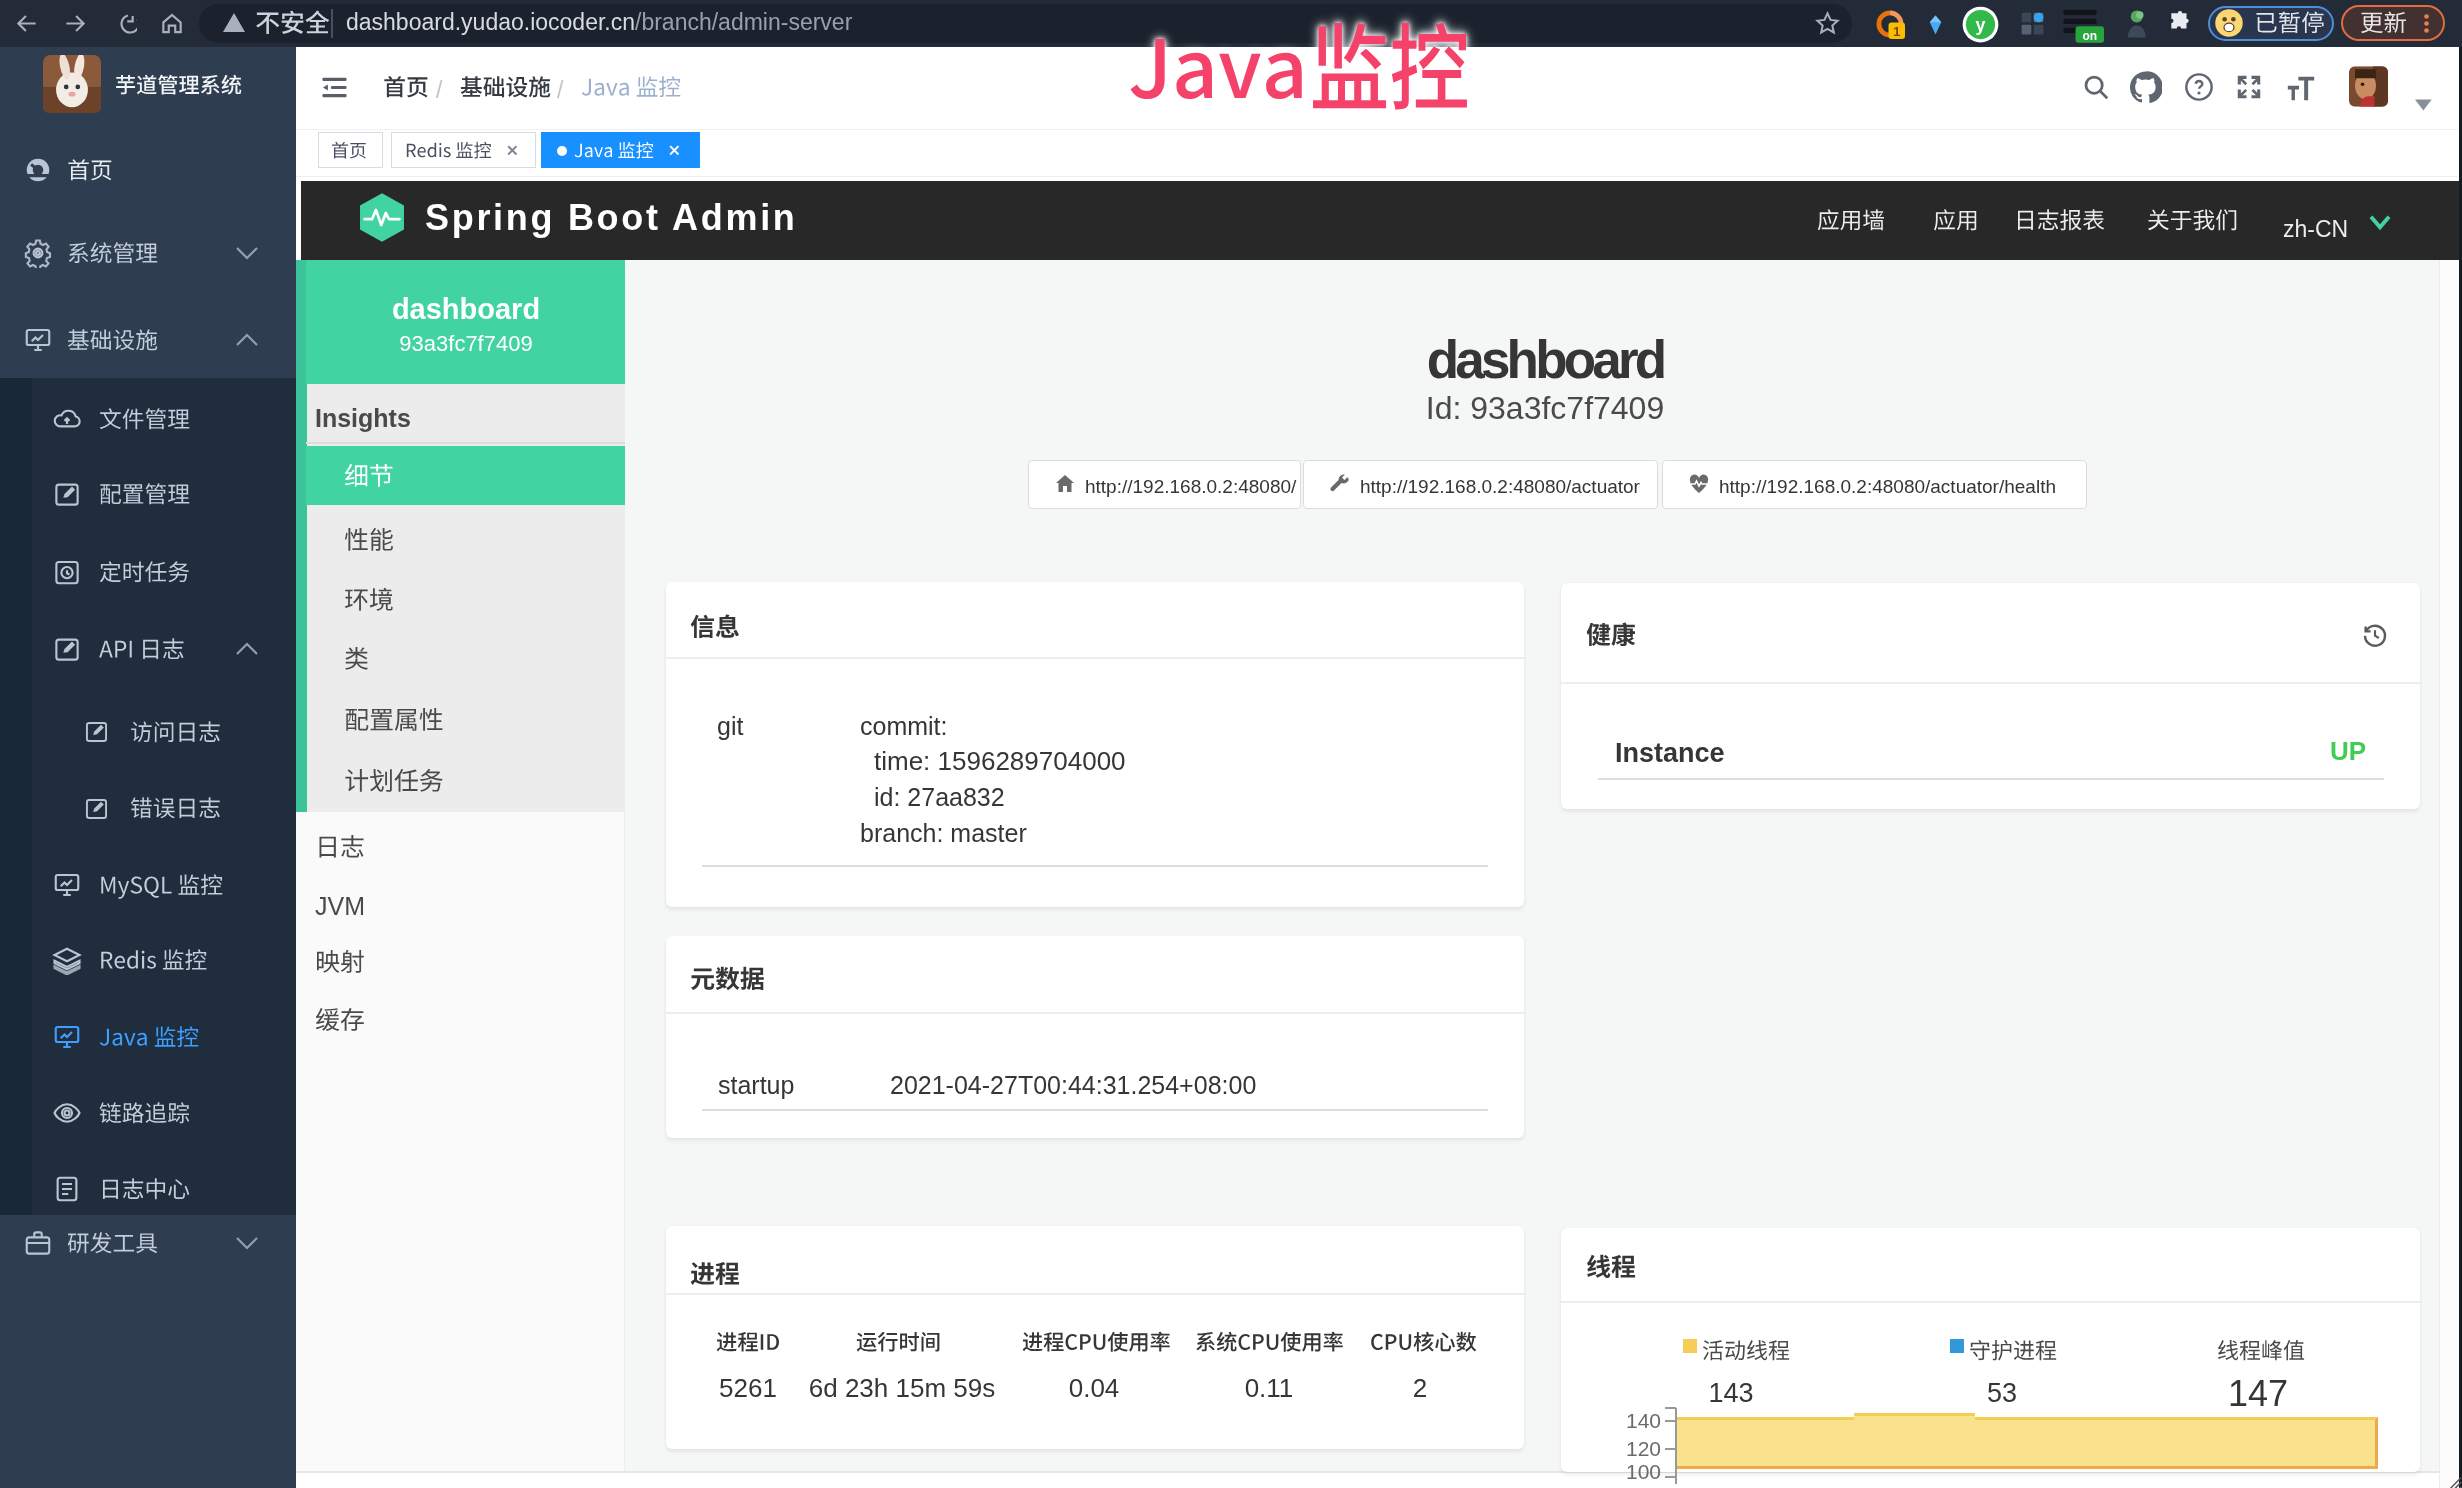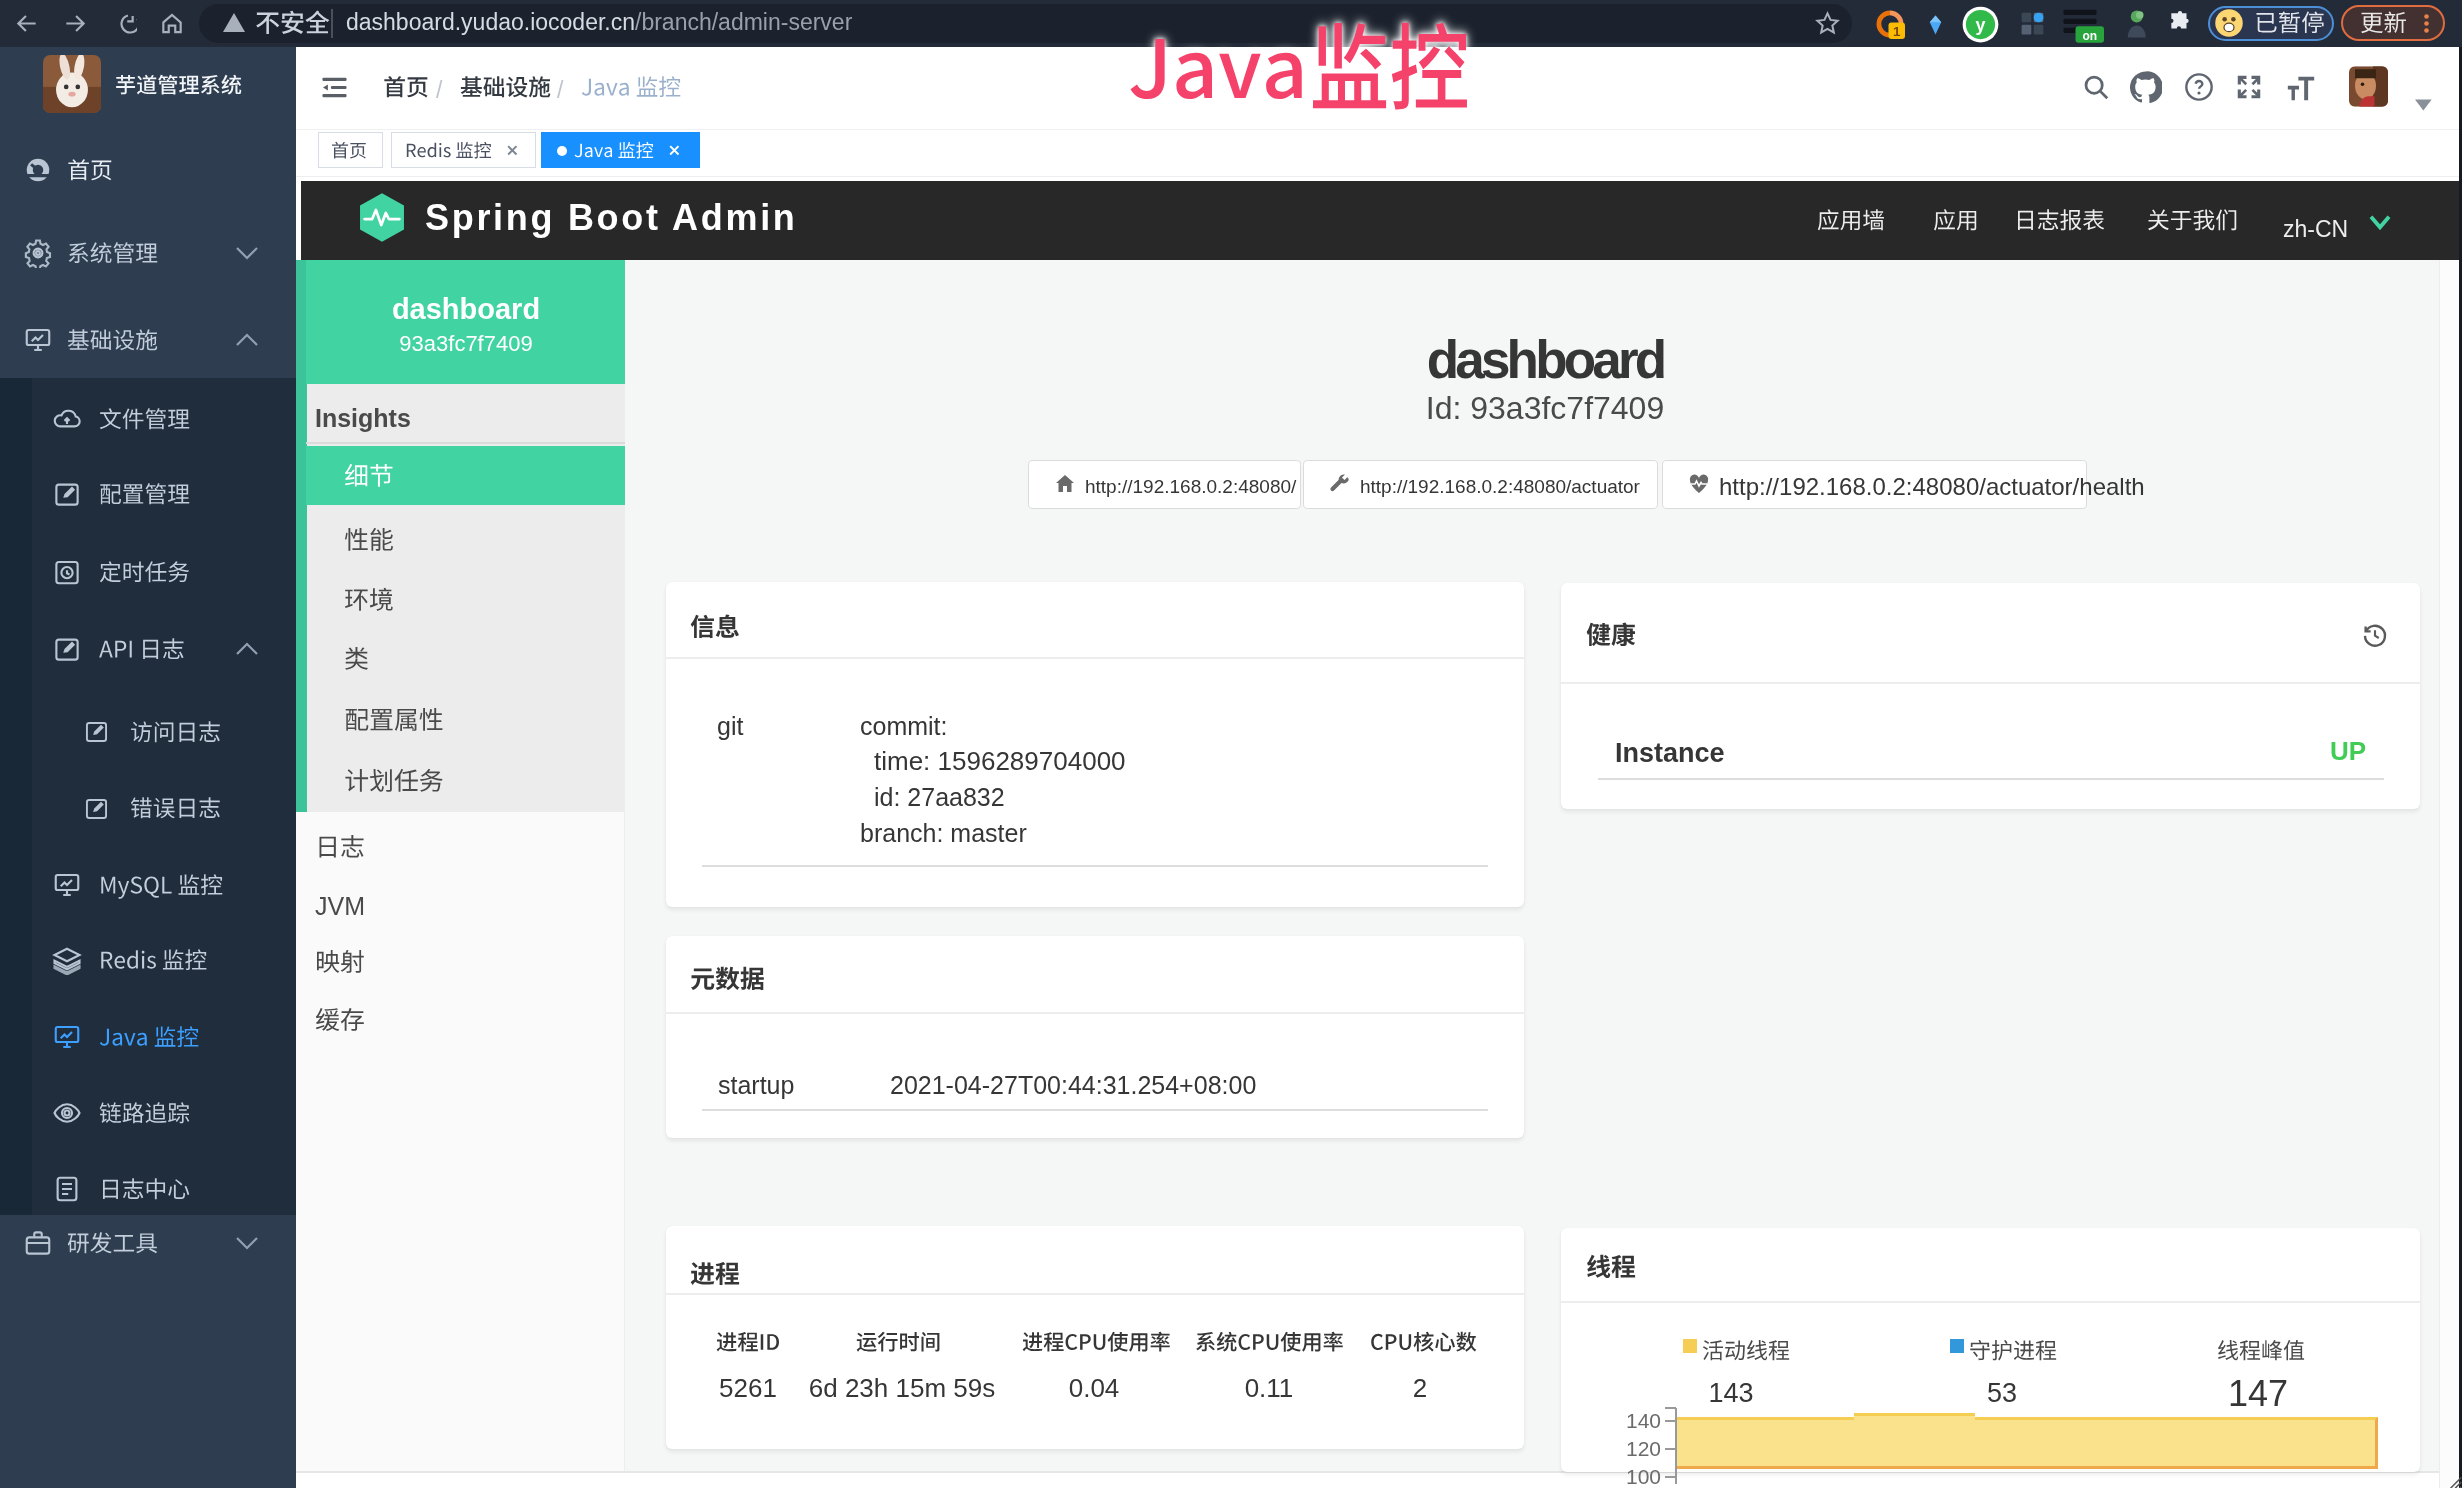--- a/index.html
+++ b/index.html
@@ -375,21 +375,21 @@
 <div style="position:absolute;left:1303px;top:460px;width:355px;height:49px;background:#fff;border:1.5px solid #DBDBDB;border-radius:4.6px;"></div>
 <svg class="abs" style="left:1328px;top:472px" width="24" height="24" viewBox="0 0 24 24" fill="#6A6A6A">
     <path d="M21 6a5.5 5.5 0 0 1-7.5 5.1L6 18.6A2.1 2.1 0 0 1 3 15.6l7.5-7.5A5.5 5.5 0 0 1 17 2.5L14 5.5 16.5 8l3-3c.3.6.5 1.3.5 2z"></path>
   </svg>
 <div style="position:absolute;font-family:'Liberation Sans',sans-serif;font-size:19px;font-weight:400;color:#363636;white-space:pre;line-height:0;top:475px;height:19px;display:flex;align-items:flex-end;left:1360px;"><span style="line-height:14.4px">http://192.168.0.2:48080/actuator</span></div>
 <div style="position:absolute;left:1662px;top:460px;width:425px;height:49px;background:#fff;border:1.5px solid #DBDBDB;border-radius:4.6px;"></div>
 <svg class="abs" style="left:1687px;top:472px" width="24" height="24" viewBox="0 0 24 24" fill="#6A6A6A">
     <path d="M12 21S3 14 3 8.5A4.5 4.5 0 0 1 12 6a4.5 4.5 0 0 1 9 2.5C21 14 12 21 12 21z"></path>
     <path d="M4 12h4l1.5-3 2.5 5 2-3.5 1 1.5h5" stroke="#fff" stroke-width="1.6" fill="none"></path>
   </svg>
-<div style="position:absolute;font-family:'Liberation Sans',sans-serif;font-size:24px;font-weight:400;color:#363636;white-space:pre;line-height:0;top:475px;height:19px;display:flex;align-items:flex-end;left:1719px;"><span style="line-height:14.4px">http://192.168.0.2:48080/actuator/health</span></div>
+<div style="position:absolute;font-family:'Liberation Sans',sans-serif;font-size:19px;font-weight:400;color:#363636;white-space:pre;line-height:0;top:475px;height:19px;display:flex;align-items:flex-end;left:1719px;"><span style="line-height:14.4px">http://192.168.0.2:48080/actuator/health</span></div>
 <div style="position:absolute;left:666px;top:582px;width:858px;height:325px;background:#fff;border-radius:6px;box-shadow:0 3px 4.6px rgba(0,0,0,0.07),0 0 1.5px rgba(0,0,0,0.06);"></div>
 <div style="position:absolute;left:690px;top:607px;"><svg width="50" height="36" viewBox="0 -38.3 66 47.8">
       <path fill="#363636" d="M12.6 -17.9V-14.8H29.3V-17.9ZM12.6 -13.1V-10.0H29.3V-13.1ZM12.1 -8.2V2.9H15.5V1.9H26.2V2.8H29.7V-8.2ZM15.5 -1.3V-5.0H26.2V-1.3ZM17.8 -26.8C18.5 -25.6 19.3 -24.1 19.8 -22.9H10.3V-19.7H31.7V-22.9H21.6L23.6 -23.7C23.1 -24.9 22.0 -26.8 21.2 -28.1ZM7.8 -27.9C6.2 -23.2 3.6 -18.5 0.8 -15.5C1.4 -14.6 2.5 -12.5 2.8 -11.6C3.6 -12.5 4.4 -13.6 5.2 -14.7V3.0H8.8V-21.0C9.8 -22.9 10.6 -24.9 11.3 -26.8ZM42.8 -17.8H55.9V-16.2H42.8ZM42.8 -13.4H55.9V-11.9H42.8ZM42.8 -22.1H55.9V-20.6H42.8ZM41.3 -6.8V-2.2C41.3 1.3 42.5 2.4 47.2 2.4C48.1 2.4 52.5 2.4 53.5 2.4C57.2 2.4 58.4 1.3 58.8 -3.4C57.8 -3.6 56.1 -4.2 55.2 -4.8C55.0 -1.7 54.8 -1.2 53.2 -1.2C52.0 -1.2 48.4 -1.2 47.6 -1.2C45.6 -1.2 45.3 -1.3 45.3 -2.3V-6.8ZM57.5 -6.5C58.9 -4.3 60.4 -1.2 60.9 0.7L64.7 -0.9C64.1 -2.9 62.5 -5.8 61.0 -8.0ZM37.2 -7.4C36.4 -5.1 35.2 -2.3 34.0 -0.4L37.7 1.4C38.7 -0.6 39.8 -3.7 40.7 -5.9ZM46.7 -7.8C48.2 -6.3 49.9 -4.1 50.6 -2.6L53.8 -4.5C53.2 -5.8 51.8 -7.5 50.4 -8.8H59.9V-25.1H50.8C51.3 -25.9 51.8 -26.8 52.3 -27.8L47.5 -28.4C47.3 -27.4 47.0 -26.2 46.6 -25.1H39.0V-8.8H48.5Z"></path>
     </svg></div>
 <div style="position:absolute;left:666px;top:657px;width:858px;height:1.5px;background:#EDEDED;"></div>
 <div style="position:absolute;font-family:'Liberation Sans',sans-serif;font-size:25px;font-weight:400;color:#363636;white-space:pre;line-height:0;top:711px;height:25px;display:flex;align-items:flex-end;left:717px;"><span style="line-height:19px">git</span></div>
 <div style="position:absolute;font-family:'Liberation Sans',sans-serif;font-size:25px;font-weight:400;color:#363636;white-space:pre;line-height:0;top:711px;height:25px;display:flex;align-items:flex-end;left:860px;"><span style="line-height:19px">commit:</span></div>
 <div style="position:absolute;font-family:'Liberation Sans',sans-serif;font-size:26px;font-weight:400;color:#363636;white-space:pre;line-height:0;top:746px;height:25px;display:flex;align-items:flex-end;left:874px;"><span style="line-height:19px">time: 1596289704000</span></div>
 <div style="position:absolute;font-family:'Liberation Sans',sans-serif;font-size:25px;font-weight:400;color:#363636;white-space:pre;line-height:0;top:782px;height:25px;display:flex;align-items:flex-end;left:874px;"><span style="line-height:19px">id: 27aa832</span></div>
 <div style="position:absolute;font-family:'Liberation Sans',sans-serif;font-size:25px;font-weight:400;color:#363636;white-space:pre;line-height:0;top:818px;height:25px;display:flex;align-items:flex-end;left:860px;"><span style="line-height:19px">branch: master</span></div>
@@ -454,21 +454,21 @@
       <path fill="#4A4A4A" d="M5.2 -8.4C7.1 -6.5 9.1 -3.9 9.9 -2.1L11.8 -3.4C10.9 -5.1 8.8 -7.7 7.0 -9.4ZM17.7 -17.2V-13.1H1.7V-10.9H17.7V-0.7C17.7 -0.2 17.5 -0.1 16.9 -0.0C16.3 0.0 14.2 0.0 12.1 -0.1C12.4 0.6 12.8 1.5 12.9 2.1C15.7 2.1 17.5 2.1 18.5 1.7C19.5 1.4 19.9 0.8 19.9 -0.7V-10.9H27.3V-13.1H19.9V-17.2ZM12.5 -24.0C13.1 -23.0 13.6 -21.8 14.0 -20.9H2.4V-15.1H4.6V-18.8H24.2V-15.1H26.5V-20.9H16.4C16.1 -21.9 15.3 -23.4 14.6 -24.5ZM34.5 -24.3V-18.5H30.6V-16.4H34.5V-10.2C32.8 -9.7 31.3 -9.3 30.1 -9.0L30.7 -6.8L34.5 -7.9V-0.4C34.5 0.0 34.3 0.1 33.9 0.1C33.6 0.1 32.4 0.1 31.1 0.1C31.4 0.7 31.6 1.7 31.7 2.2C33.7 2.2 34.8 2.1 35.6 1.8C36.3 1.5 36.6 0.8 36.6 -0.4V-8.6L40.1 -9.7L39.8 -11.7L36.6 -10.8V-16.4H39.9V-18.5H36.6V-24.3ZM46.1 -23.5C47.2 -22.2 48.3 -20.5 48.8 -19.3H42.0V-11.6C42.0 -7.7 41.6 -2.7 38.4 0.8C38.9 1.2 39.8 1.9 40.1 2.4C43.1 -0.9 43.9 -5.7 44.1 -9.8H53.7V-7.9H55.8V-19.3H48.9L50.9 -20.2C50.3 -21.3 49.2 -23.0 48.1 -24.3ZM53.7 -11.8H44.1V-17.4H53.7ZM60.3 -22.6C61.9 -21.1 63.9 -19.0 64.8 -17.7L66.5 -19.1C65.5 -20.3 63.5 -22.3 61.9 -23.8ZM78.9 -23.8V-19.1H74.1V-23.8H71.9V-19.1H67.8V-17.0H71.9V-13.6L71.9 -11.8H67.7V-9.7H71.7C71.2 -7.5 70.3 -5.4 68.1 -3.7C68.6 -3.4 69.4 -2.6 69.7 -2.1C72.2 -4.1 73.4 -6.9 73.8 -9.7H78.9V-2.3H81.1V-9.7H85.4V-11.8H81.1V-17.0H84.8V-19.1H81.1V-23.8ZM74.1 -17.0H78.9V-11.8H74.0L74.1 -13.6ZM65.6 -13.9H59.5V-11.8H63.5V-3.5C62.1 -3.0 60.6 -1.7 59.1 -0.1L60.6 1.9C62.1 -0.1 63.5 -1.8 64.5 -1.8C65.1 -1.8 66.0 -0.8 67.3 -0.1C69.3 1.2 71.7 1.5 75.3 1.5C78.0 1.5 83.3 1.4 85.3 1.2C85.3 0.6 85.7 -0.4 86.0 -1.0C83.1 -0.7 78.8 -0.5 75.3 -0.5C72.1 -0.5 69.6 -0.7 67.7 -1.9C66.8 -2.5 66.1 -3.0 65.6 -3.3ZM102.4 -21.3H111.2V-15.9H102.4ZM100.4 -23.1V-14.0H113.3V-23.1ZM100.0 -6.1V-4.2H105.7V-0.4H98.0V1.5H114.9V-0.4H107.8V-4.2H113.7V-6.1H107.8V-9.6H114.3V-11.5H99.3V-9.6H105.7V-6.1ZM97.5 -24.0C95.3 -23.0 91.5 -22.1 88.2 -21.6C88.5 -21.1 88.8 -20.4 88.9 -19.9C90.2 -20.1 91.7 -20.4 93.1 -20.6V-16.2H88.4V-14.2H92.9C91.7 -10.8 89.7 -7.0 87.8 -5.0C88.2 -4.5 88.7 -3.6 88.9 -3.0C90.4 -4.8 92.0 -7.7 93.1 -10.6V2.3H95.3V-10.2C96.3 -9.0 97.4 -7.5 97.9 -6.6L99.2 -8.4C98.7 -9.0 96.1 -11.6 95.3 -12.4V-14.2H98.9V-16.2H95.3V-21.1C96.7 -21.5 97.9 -21.8 99.0 -22.3Z"></path>
     </svg></div>
 <div style="position:absolute;left:2217px;top:1333px;"><svg width="88" height="32" viewBox="0 -33.6 116 42.0">
       <path fill="#4A4A4A" d="M1.6 -1.6 2.0 0.5C4.7 -0.3 8.2 -1.3 11.5 -2.3L11.2 -4.2C7.7 -3.2 4.0 -2.1 1.6 -1.6ZM20.4 -22.6C21.9 -21.9 23.7 -20.8 24.6 -20.0L25.9 -21.3C25.0 -22.1 23.1 -23.2 21.7 -23.8ZM2.1 -12.3C2.5 -12.5 3.2 -12.6 6.7 -13.1C5.5 -11.2 4.3 -9.8 3.8 -9.2C2.9 -8.1 2.2 -7.4 1.6 -7.3C1.8 -6.7 2.1 -5.7 2.3 -5.3C2.9 -5.6 3.9 -5.9 11.1 -7.4C11.1 -7.8 11.1 -8.6 11.1 -9.2L5.4 -8.2C7.6 -10.8 9.8 -14.0 11.6 -17.2L9.8 -18.3C9.3 -17.2 8.6 -16.1 8.0 -15.1L4.3 -14.7C6.0 -17.1 7.7 -20.3 9.0 -23.3L6.9 -24.3C5.8 -20.8 3.7 -17.1 3.0 -16.1C2.4 -15.1 1.9 -14.5 1.4 -14.3C1.6 -13.7 2.0 -12.7 2.1 -12.3ZM25.7 -10.1C24.6 -8.3 23.0 -6.6 21.1 -5.2C20.6 -6.7 20.2 -8.6 20.0 -10.6L27.3 -12.0L27.0 -13.9L19.7 -12.6C19.5 -13.8 19.4 -15.1 19.3 -16.4L26.5 -17.5L26.2 -19.4L19.2 -18.4C19.1 -20.3 19.1 -22.3 19.1 -24.4H16.9C17.0 -22.2 17.0 -20.1 17.1 -18.1L12.6 -17.4L12.9 -15.4L17.3 -16.1C17.3 -14.8 17.5 -13.5 17.6 -12.2L12.0 -11.2L12.3 -9.2L17.9 -10.2C18.2 -7.8 18.7 -5.7 19.3 -3.9C16.8 -2.2 14.0 -0.9 11.0 0.0C11.6 0.5 12.1 1.3 12.4 1.8C15.1 0.8 17.7 -0.4 20.0 -1.9C21.2 0.7 22.8 2.2 24.9 2.2C26.9 2.2 27.5 1.3 27.9 -2.0C27.4 -2.2 26.7 -2.6 26.3 -3.1C26.2 -0.6 25.9 0.1 25.1 0.1C23.8 0.1 22.7 -1.1 21.8 -3.2C24.1 -4.9 26.1 -7.0 27.6 -9.3ZM44.4 -21.3H53.2V-15.9H44.4ZM42.4 -23.1V-14.0H55.3V-23.1ZM42.0 -6.1V-4.2H47.7V-0.4H40.0V1.5H56.9V-0.4H49.8V-4.2H55.7V-6.1H49.8V-9.6H56.3V-11.5H41.3V-9.6H47.7V-6.1ZM39.5 -24.0C37.3 -23.0 33.5 -22.1 30.2 -21.6C30.5 -21.1 30.8 -20.4 30.9 -19.9C32.2 -20.1 33.7 -20.4 35.1 -20.6V-16.2H30.4V-14.2H34.9C33.7 -10.8 31.7 -7.0 29.8 -5.0C30.2 -4.5 30.7 -3.6 30.9 -3.0C32.4 -4.8 34.0 -7.7 35.1 -10.6V2.3H37.3V-10.2C38.3 -9.0 39.4 -7.5 39.9 -6.6L41.2 -8.4C40.7 -9.0 38.1 -11.6 37.3 -12.4V-14.2H40.9V-16.2H37.3V-21.1C38.7 -21.5 39.9 -21.8 41.0 -22.3ZM75.3 -20.2H80.9C80.2 -18.8 79.1 -17.5 77.8 -16.4C76.6 -17.5 75.7 -18.6 75.0 -19.8ZM75.3 -24.4C74.1 -21.4 71.8 -18.8 69.3 -17.1C69.7 -16.8 70.5 -15.9 70.7 -15.5C71.8 -16.3 72.8 -17.2 73.7 -18.2C74.4 -17.2 75.3 -16.2 76.3 -15.2C74.1 -13.7 71.6 -12.6 69.1 -12.0C69.5 -11.6 70.0 -10.8 70.2 -10.3C72.9 -11.1 75.5 -12.3 77.8 -13.9C79.7 -12.6 82.0 -11.4 84.6 -10.7C84.9 -11.2 85.5 -12.1 86.0 -12.5C83.4 -13.1 81.2 -14.1 79.4 -15.3C81.3 -16.9 82.8 -19.0 83.8 -21.4L82.4 -22.0L82.0 -22.0H76.4C76.7 -22.6 77.1 -23.2 77.3 -23.8ZM76.6 -12.1V-10.2H71.3V-8.5H76.6V-6.6H71.4V-5.0H76.6V-2.8H70.1V-1.1H76.6V2.3H78.7V-1.1H85.2V-2.8H78.7V-5.0H84.0V-6.6H78.7V-8.5H84.1V-10.2H78.7V-12.1ZM63.6 -24.1V-3.6L61.7 -3.4V-19.5H60.0V-1.5L67.2 -2.1V-1.0H68.8V-19.5H67.2V-3.9L65.3 -3.7V-24.1ZM104.4 -24.4C104.3 -23.5 104.1 -22.4 104.0 -21.4H96.5V-19.5H103.6C103.5 -18.5 103.3 -17.5 103.1 -16.8H98.1V-0.4H95.3V1.5H114.8V-0.4H112.2V-16.8H105.1C105.3 -17.5 105.5 -18.5 105.7 -19.5H113.9V-21.4H106.2L106.7 -24.2ZM100.0 -0.4V-2.8H110.2V-0.4ZM100.0 -11.0H110.2V-8.5H100.0ZM100.0 -12.6V-15.1H110.2V-12.6ZM100.0 -6.9H110.2V-4.4H100.0ZM94.7 -24.3C93.1 -19.9 90.6 -15.6 87.9 -12.8C88.3 -12.2 88.9 -11.1 89.1 -10.6C90.0 -11.5 90.8 -12.6 91.6 -13.8V2.3H93.6V-17.1C94.8 -19.2 95.8 -21.4 96.7 -23.7Z"></path>
     </svg></div>
 <div style="position:absolute;font-family:'Liberation Sans',sans-serif;font-size:27px;font-weight:400;color:#363636;white-space:pre;line-height:0;top:1377px;height:27px;display:flex;align-items:flex-end;left:1731px;transform:translateX(-50%);"><span style="line-height:21px">143</span></div>
 <div style="position:absolute;font-family:'Liberation Sans',sans-serif;font-size:27px;font-weight:400;color:#363636;white-space:pre;line-height:0;top:1377px;height:27px;display:flex;align-items:flex-end;left:2002px;transform:translateX(-50%);"><span style="line-height:21px">53</span></div>
 <div style="position:absolute;font-family:'Liberation Sans',sans-serif;font-size:36px;font-weight:400;color:#363636;white-space:pre;line-height:0;top:1377px;height:27px;display:flex;align-items:flex-end;left:2258px;transform:translateX(-50%);"><span style="line-height:21px">147</span></div>
 <div style="position:absolute;font-family:'Liberation Sans',sans-serif;font-size:21px;font-weight:400;color:#6B6B6B;white-space:pre;line-height:0;top:1408px;height:21px;display:flex;align-items:flex-end;right:801px;"><span style="line-height:16px">140</span></div>
 <div style="position:absolute;font-family:'Liberation Sans',sans-serif;font-size:21px;font-weight:400;color:#6B6B6B;white-space:pre;line-height:0;top:1436px;height:21px;display:flex;align-items:flex-end;right:801px;"><span style="line-height:16px">120</span></div>
-<div style="position:absolute;font-family:'Liberation Sans',sans-serif;font-size:21px;font-weight:400;color:#6B6B6B;white-space:pre;line-height:0;top:1464px;height:21px;display:flex;align-items:flex-end;right:801px;"><span style="line-height:16px">100</span></div>
+<div style="position:absolute;font-family:'Liberation Sans',sans-serif;font-size:21px;font-weight:400;color:#6B6B6B;white-space:pre;line-height:0;top:1464px;height:21px;display:flex;right:801px;"><span style="line-height:16px">100</span></div>
 <div style="position:absolute;left:1675px;top:1408px;width:1.5px;height:76px;background:#999;"></div>
 <div style="position:absolute;left:1665px;top:1407px;width:10.6px;height:1.5px;background:#999;"></div>
 <div style="position:absolute;left:1665px;top:1420px;width:10.6px;height:1.5px;background:#999;"></div>
 <div style="position:absolute;left:1665px;top:1448px;width:10.6px;height:1.5px;background:#999;"></div>
 <div style="position:absolute;left:1665px;top:1476px;width:10.6px;height:1.5px;background:#999;"></div>
 <div style="position:absolute;left:1677px;top:1417px;width:701px;height:52px;background:#FAE28C;border-top:3px solid #F5CD52;border-bottom:3.8px solid #F0A94A;border-right:3.8px solid #F0A94A;"></div>
 <div style="position:absolute;left:1854px;top:1413px;width:121px;height:7.6px;background:#FAE28C;border-top:3px solid #F5CD52;"></div>
 <div style="position:absolute;left:2439px;top:260px;width:20px;height:1229px;background:#FCFCFC;border-left:1.5px solid #ECECEC;"></div>
 <div style="position:absolute;left:2459px;top:47px;width:3.8px;height:1442px;background:#161A23;"></div>
 <svg class="abs" style="left:2446px;top:1473px" width="16" height="16" viewBox="0 0 21 21" stroke="#555" stroke-width="2">

